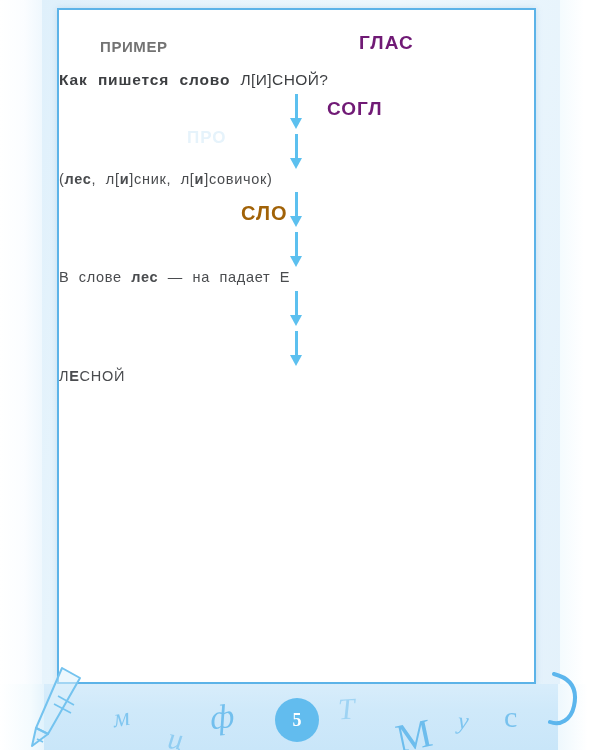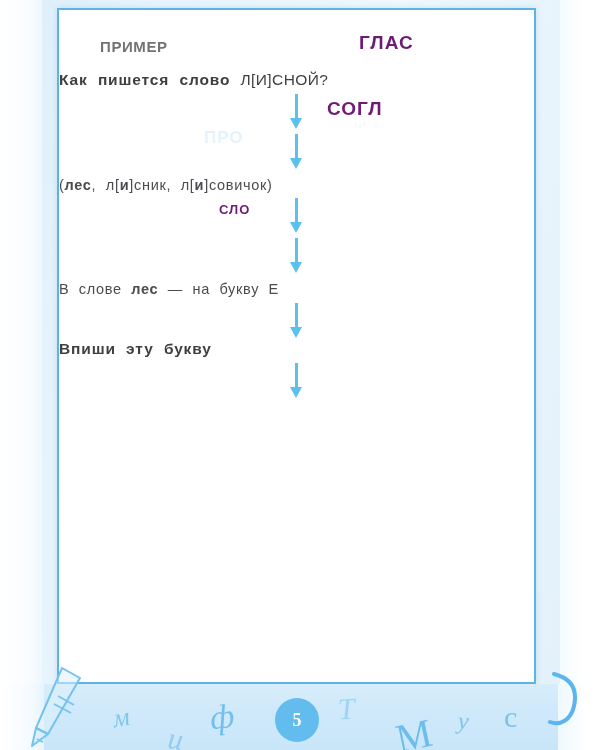--- a/index.html
+++ b/index.html
@@ -60,22 +60,22 @@
   .ghost {
     position: absolute;
     color: #701a75;
     font-weight: bold;
     letter-spacing: 1px;
     user-select: none;
     filter: blur(0.6px);
   }
   .ghost-1 { left: 300px; top: 22px; font-size: 19px; }
   .ghost-2 { left: 268px; top: 52px; font-size: 19px; margin-top: 36px; }
-  .ghost-3 { left: 128px; top: 118px; font-size: 17px; color: #e6f3fb; margin-left: 17px; }
-  .ghost-4 { left: 160px; top: 192px; font-size: 13px; color: #701a75; }
+  .ghost-3 { left: 128px; top: 118px; font-size: 17px; color: #e6f3fb; }
+  .ghost-4 { left: 182px; top: 192px; font-size: 20px; color: #a16207; }
 
   
   #primer-label {
     position: absolute;
     left: 41px; top: 28px;
     font-size: 15px;
     font-weight: bold;
     letter-spacing: 0.6px;
     color: #737373;
   }
@@ -95,21 +95,20 @@
   .step.bold {
     font-weight: bold;
     font-size: 15.5px;
     letter-spacing: 0.85px;
   }
   .step.reg {
     font-weight: normal;
     font-size: 14.5px;
     letter-spacing: 0.7px;
     color: #4a4c4f;
-    margin-top: 6px;
   }
   .step .light {
     font-weight: normal;
     letter-spacing: 0.4px;
   }
   .step .b { font-weight: bold; }
 
   
   .arrow {
     width: 100%;
@@ -216,30 +215,30 @@
         </div>
         <div class="step reg"><span>(</span><span class="b">лес</span><span>,  л[</span><span class="b">и</span><span>]сник,  л[</span><span class="b">и</span><span>]совичок)</span></div>
         <div class="arrow">
           <div class="shaft"></div>
           <div class="head"></div>
         </div>
         <div class="arrow">
           <div class="shaft"></div>
           <div class="head"></div>
         </div>
-        <div class="step reg"><span>В  слове  </span><span class="b">лес</span><span>  —  на  букву  Е</span></div>
-        <div class="arrow">
-          <div class="shaft"></div>
-          <div class="head"></div>
-        </div>
-        <div class="step bold"><span class="b">Впиши  эту  букву</span></div>
-        <div class="arrow">
-          <div class="shaft"></div>
-          <div class="head"></div>
-        </div>
+        <div class="step reg"><span>В  слове  </span><span class="b">лес</span><span>  —  на  падает  Е</span></div>
+        <div class="arrow">
+          <div class="shaft"></div>
+          <div class="head"></div>
+        </div>
+        <div class="arrow">
+          <div class="shaft"></div>
+          <div class="head"></div>
+        </div>
+        <div class="step reg"><span>Л</span><span class="b">Е</span><span>СНОЙ</span></div>
       </div>
   </div>
 
   <div id="footer-band">
     <div class="band-bg"></div>
     <div class="band-white-l"></div>
     <div class="band-white-r"></div>
   </div>
 
   <div id="deco-letters">

